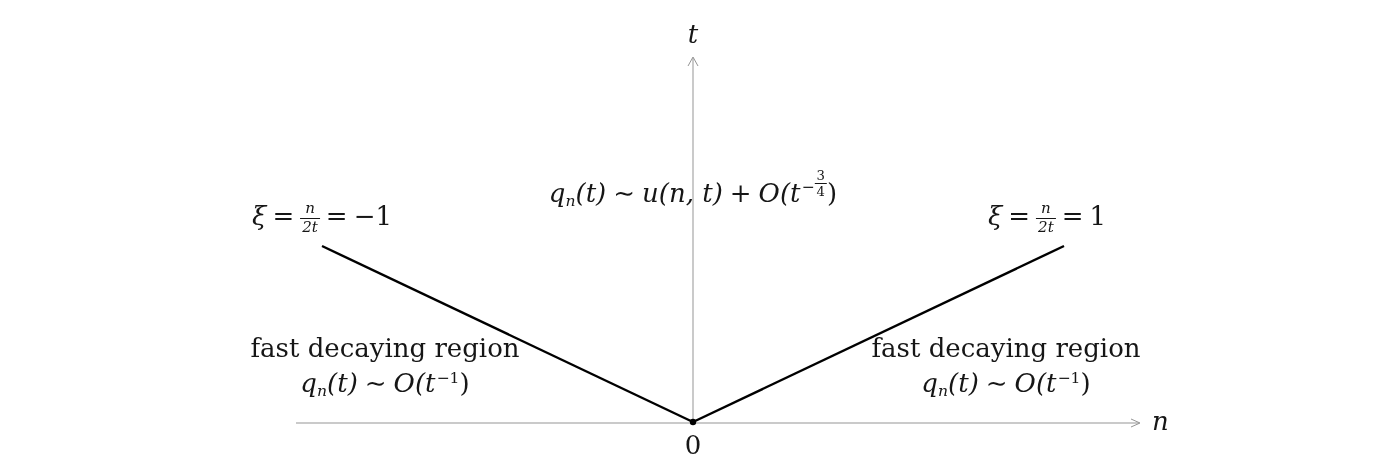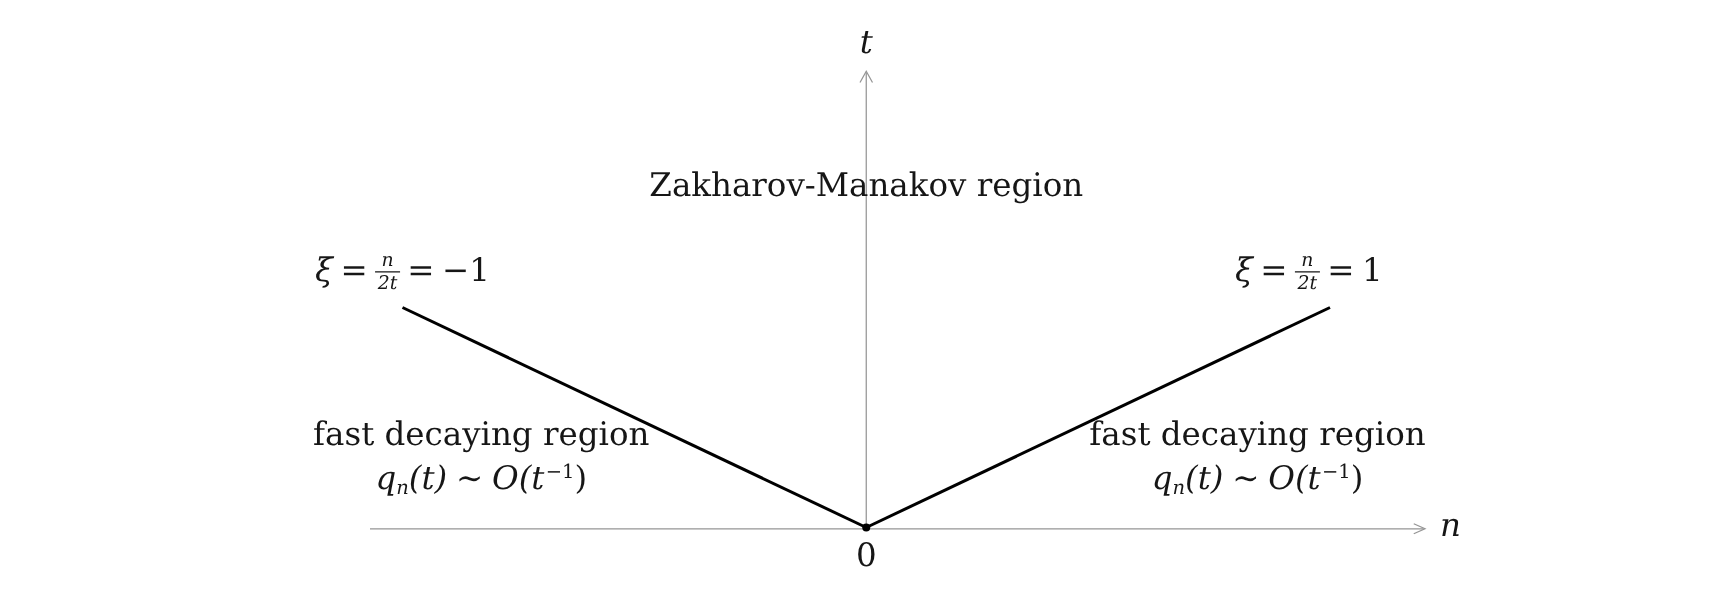--- a/index.html
+++ b/index.html
@@ -65,21 +65,23 @@
   <div class="lbl" style="left:693px; top:429px;">0</div>
 
   <div class="lbl" style="left:322px; top:200px;">
     <span class="it">ξ</span><span class="eq">=</span><span class="frac"><span class="num it">n</span><span class="den it">2t</span></span><span class="eq">=</span><span>−1</span>
   </div>
 
   <div class="lbl" style="left:1047px; top:200px;">
     <span class="it">ξ</span><span class="eq">=</span><span class="frac"><span class="num it">n</span><span class="den it">2t</span></span><span class="eq">=</span><span>1</span>
   </div>
 
-  <div class="lbl" style="left:693px; top:133px;">Zakharov-Manakov region</div>
+  <div class="lbl" style="left:693px; top:168px;">
+    <span class="it">q</span><sub class="msub it">n</sub><span class="it">(t)</span><span class="sp">∼</span><span class="it">u(n, t)</span><span class="sp">+</span><span class="cal">O</span><span class="it">(t</span><sup class="exp"><span>−</span><span class="frac"><span class="num">3</span><span class="den">4</span></span></sup><span>)</span>
+  </div>
 
   <div class="lbl" style="left:385px; top:332px;">fast decaying region</div>
   <div class="lbl" style="left:385px; top:367px;">
     <span class="it">q</span><sub class="msub it">n</sub><span class="it">(t)</span><span class="sp">∼</span><span class="cal">O</span><span class="it">(t</span><sup class="exp">−1</sup><span>)</span>
   </div>
 
   <div class="lbl" style="left:1006px; top:332px;">fast decaying region</div>
   <div class="lbl" style="left:1006px; top:367px;">
     <span class="it">q</span><sub class="msub it">n</sub><span class="it">(t)</span><span class="sp">∼</span><span class="cal">O</span><span class="it">(t</span><sup class="exp">−1</sup><span>)</span>
   </div>

